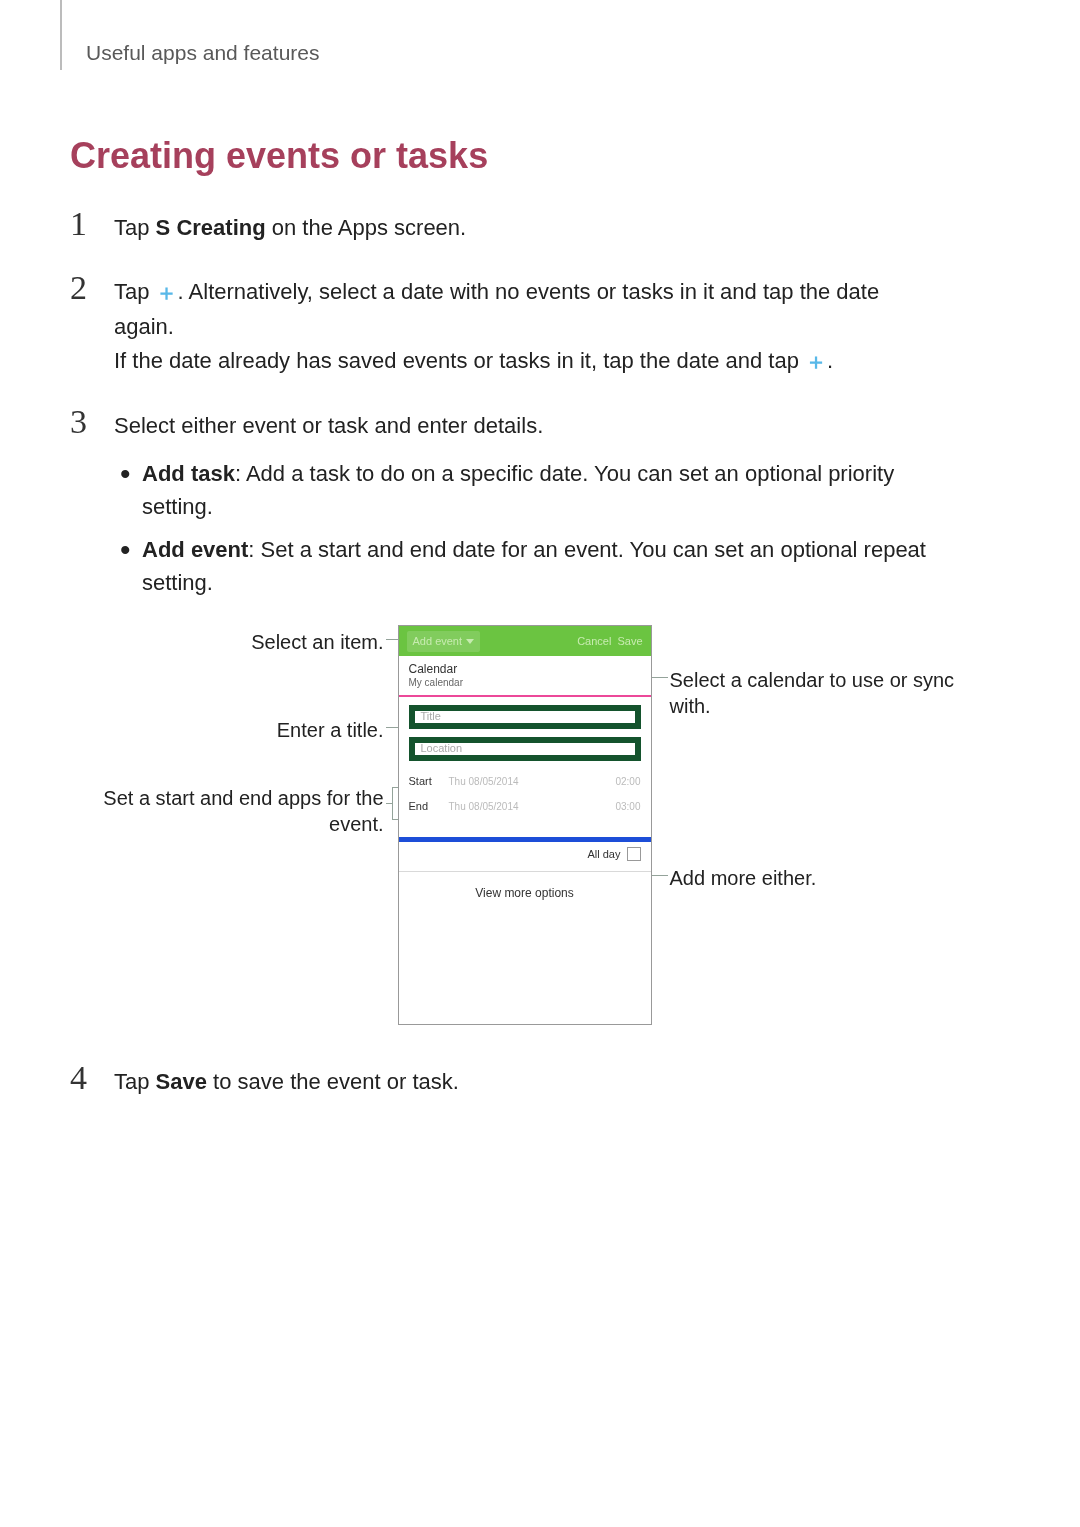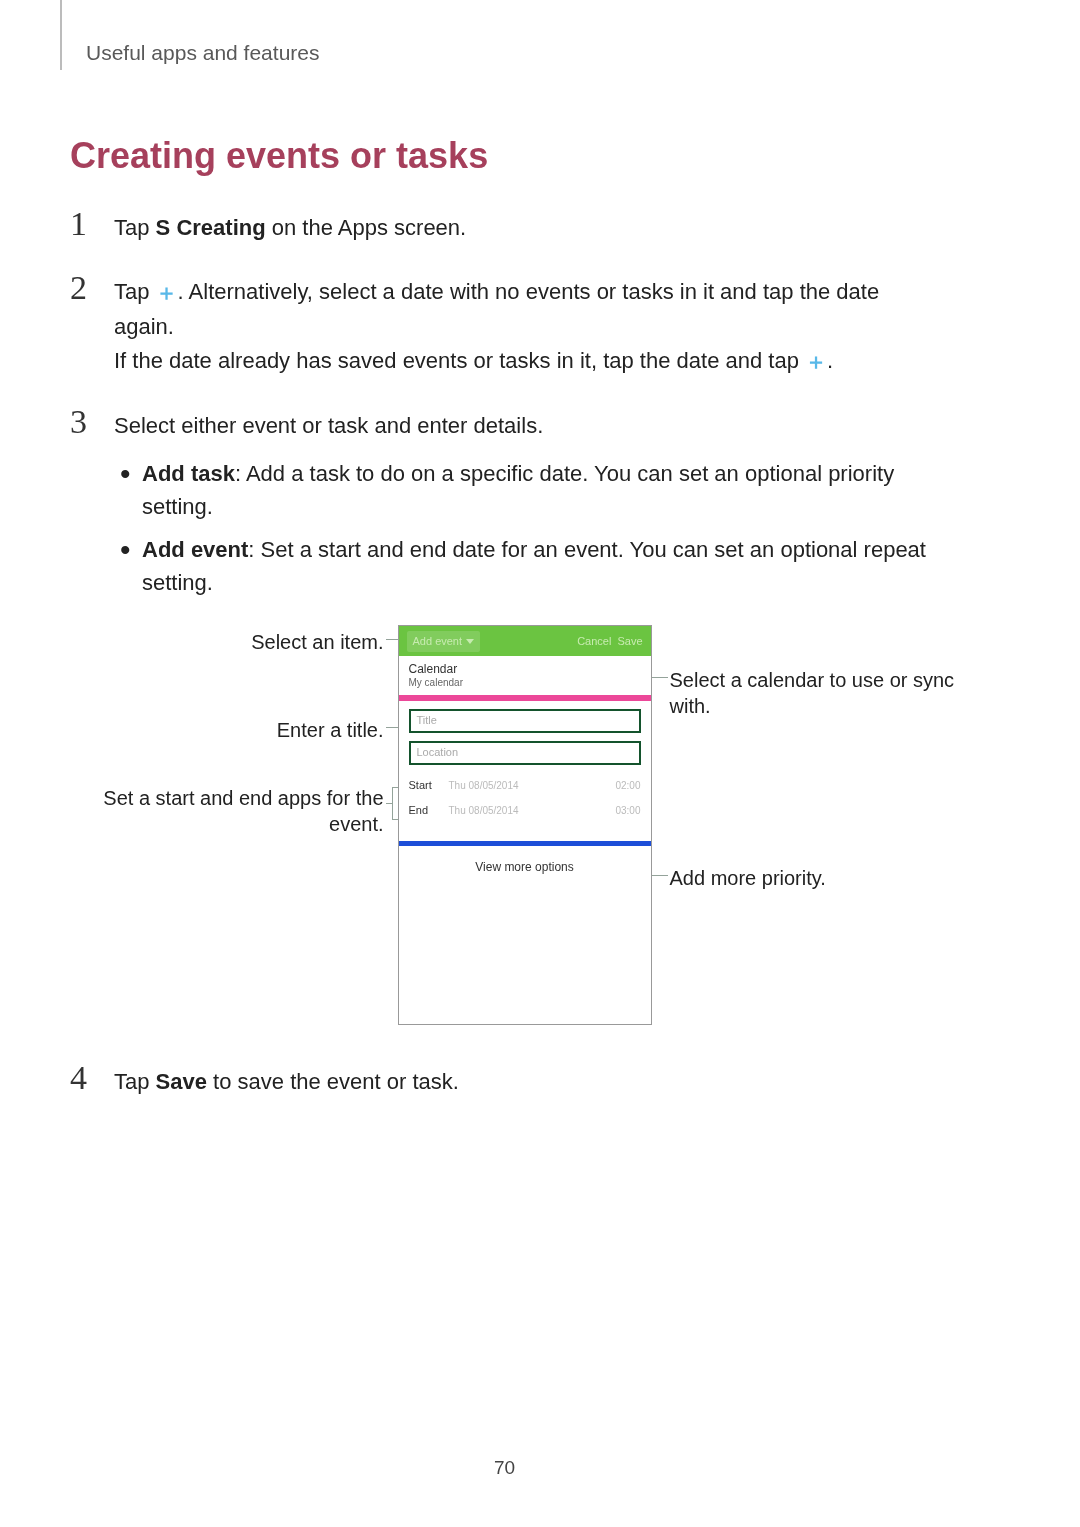--- a/index.html
+++ b/index.html
@@ -127,30 +127,30 @@
   }
   .ph-add .tri {
     display:inline-block;
     width:0;height:0;
     border-left:4px solid transparent;
     border-right:4px solid transparent;
     border-top:5px solid #c7ebb0;
   }
   .ph-spacer { flex:1; }
   .ph-row {
-    border-bottom: 6px solid #ec4899;
+    border-bottom: 2px solid #ec4899;
     padding: 6px 10px;
     font-size: 12px;
     color: #333;
   }
   .ph-row.cal { line-height:1.2; }
   .ph-row.cal .sub { font-size:10px; color:#666; }
   .ph-input {
     margin: 8px 10px;
-    border: 2px solid #14532d;
+    border: 6px solid #14532d;
     height: 24px;
     font-size: 11px;
     color: #aaa;
     padding: 0 6px;
     display:flex; align-items:center;
   }
   .ph-section {
     border-bottom:5px solid #1d4ed8;
     padding-bottom:18px;
   }
@@ -255,21 +255,21 @@
 
           <div class="callout" style="left:-60px; top:160px; width:310px; text-align:right;">Set a start and end apps for the event.</div>
           <div class="bracket" style="left:258px; top:162px; height:32px;"></div>
           <div class="leader" style="left:252px; top:178px; width:6px;"></div>
           <div class="leader" style="left:258px; top:162px; width:6px;"></div>
           <div class="leader" style="left:258px; top:194px; width:6px;"></div>
 
           <div class="callout" style="left:536px; top:42px; width:320px;">Select a calendar to use or sync with.</div>
           <div class="leader" style="left:518px; top:52px; width:16px;"></div>
 
-          <div class="callout" style="left:536px; top:240px; width:260px;">Add more priority.</div>
+          <div class="callout" style="left:536px; top:240px; width:260px;">Add more either.</div>
           <div class="leader" style="left:474px; top:250px; width:60px;"></div>
 
           <div class="phone">
             <div class="phone-header">
               <span class="ph-add">
                 <span>Add event</span>
                 <span class="tri"></span>
               </span>
               <span class="ph-spacer"></span>
               <span>Cancel</span>
@@ -290,28 +290,31 @@
                 <span class="lbl">Start</span>
                 <span class="dt">Thu 08/05/2014</span>
                 <span class="tm">02:00</span>
               </div>
               <div class="date-row">
                 <span class="lbl">End</span>
                 <span class="dt">Thu 08/05/2014</span>
                 <span class="tm">03:00</span>
               </div>
             </div>
+            <div class="allday-row">
+              <span>All day</span>
+              <span class="allday-box"></span>
+            </div>
             <div class="viewmore">View more options</div>
           </div>
         </div>
       </div>
     </li>
 
     <li style="margin-top:20px;">
       <div class="step-num">4</div>
       <div class="step-body">
         <span>Tap </span><b>Save</b><span> to save the event or task.</span>
       </div>
     </li>
   </ol>
 
-  <div class="page-number">70</div>
 </div>
 
 </body></html>

